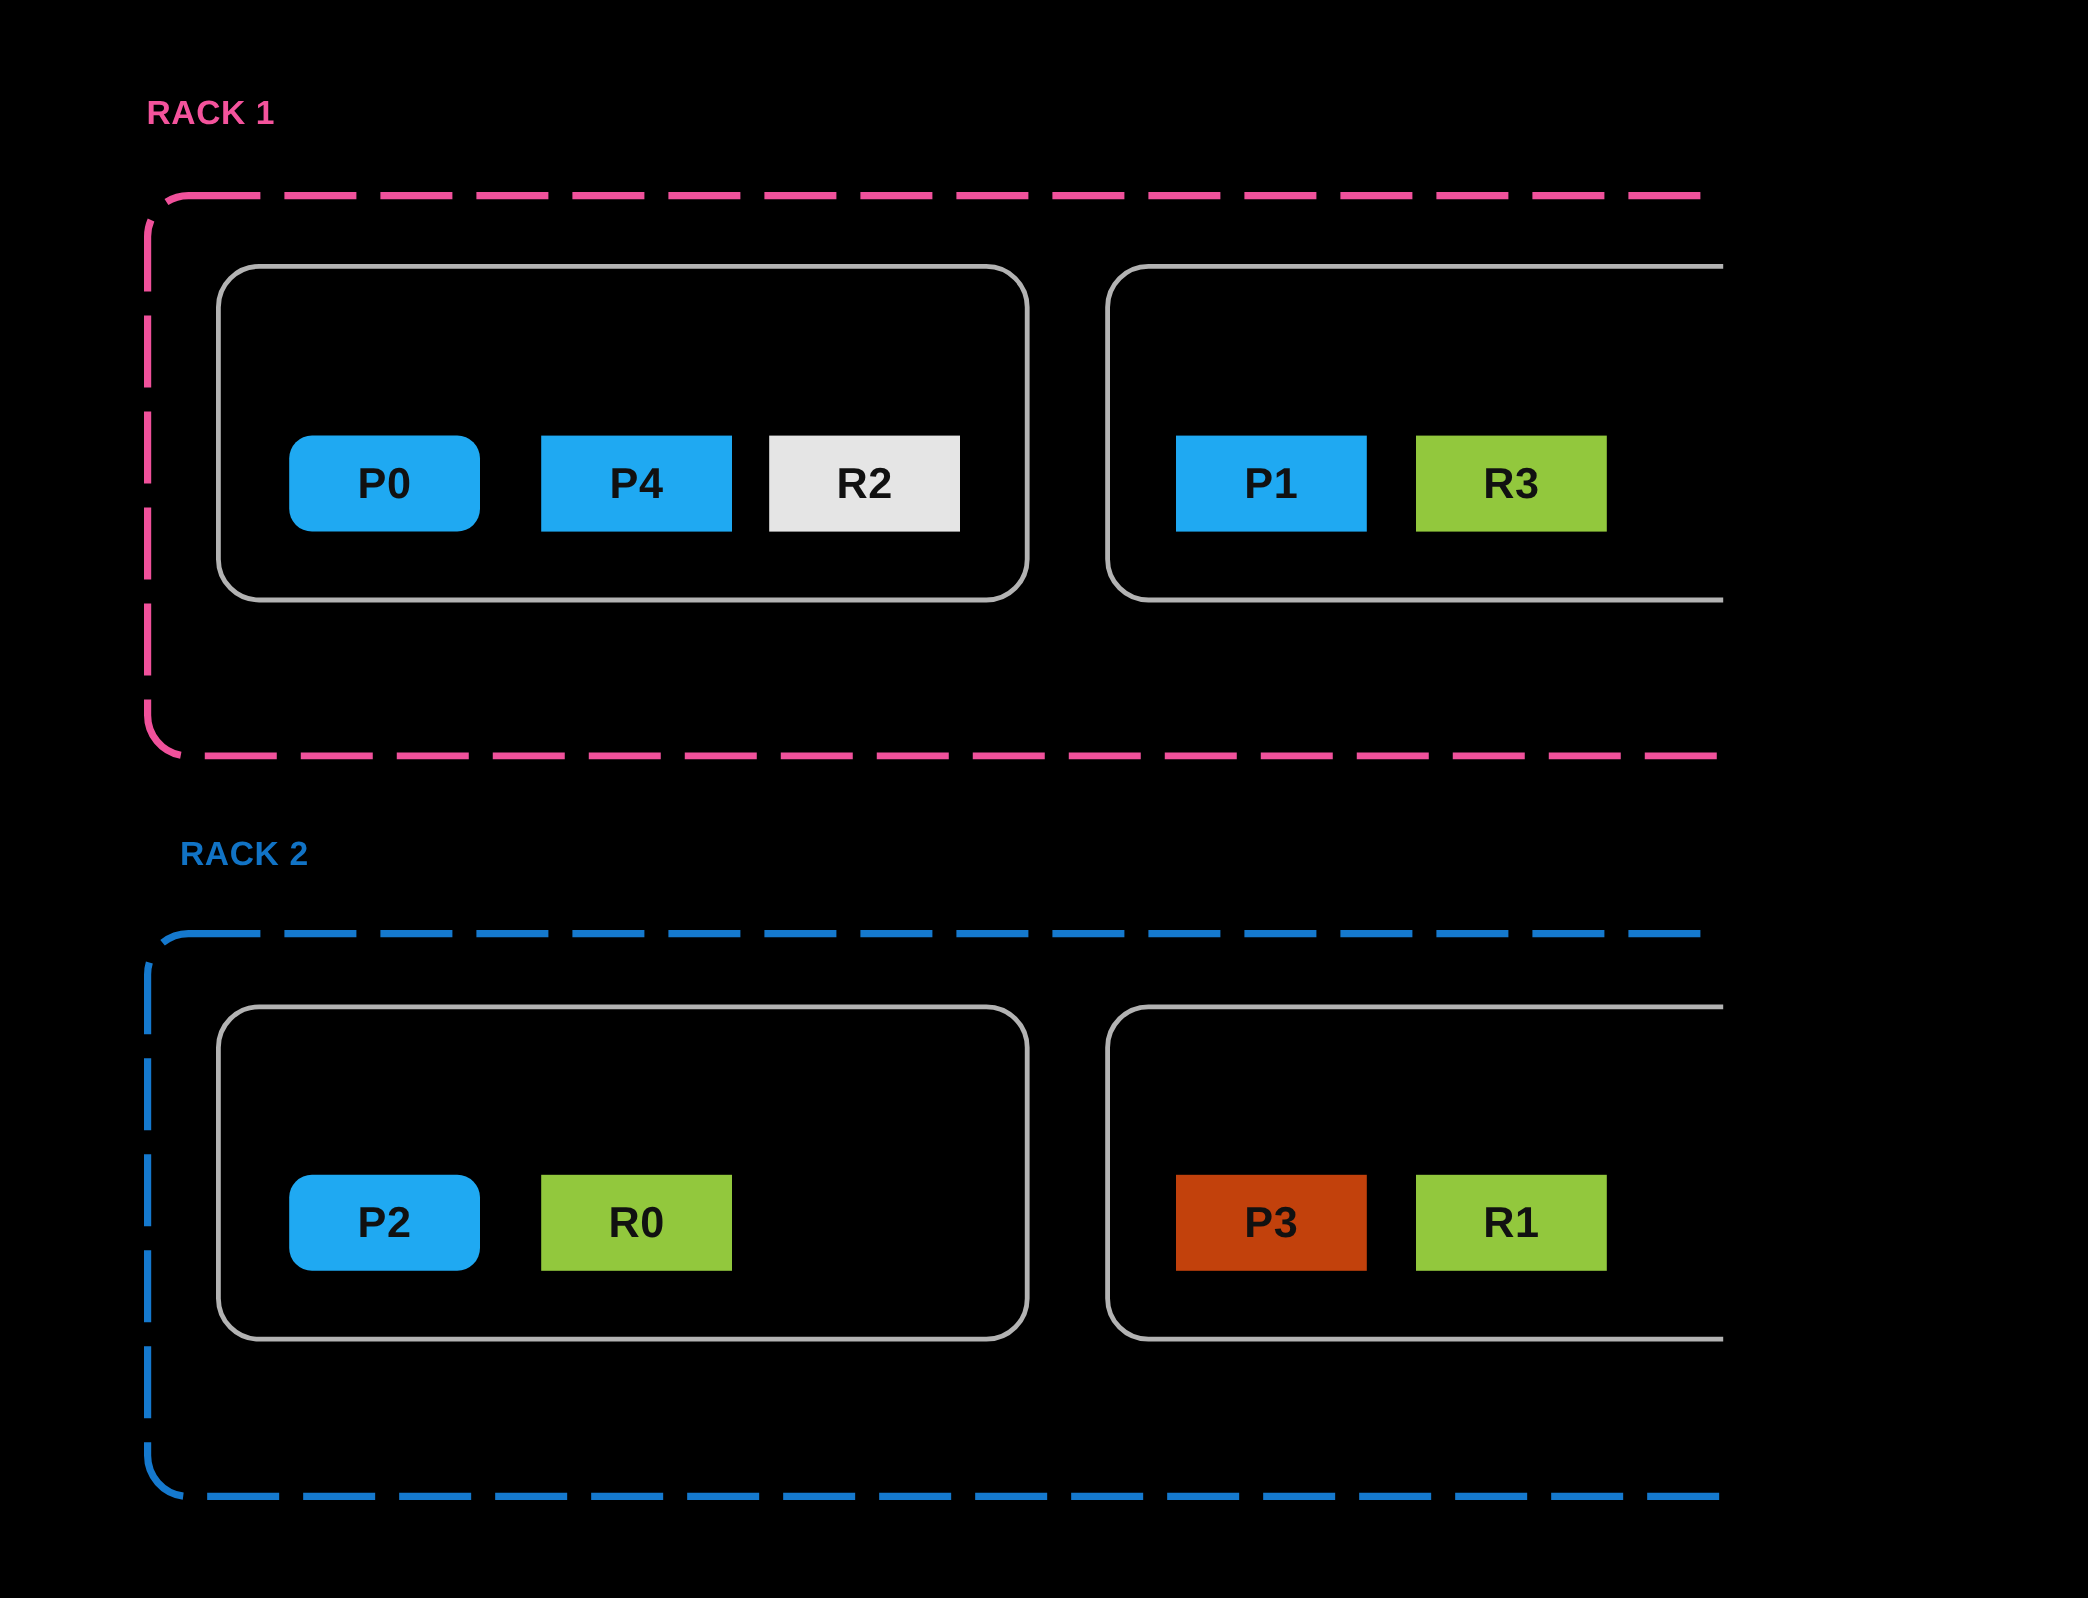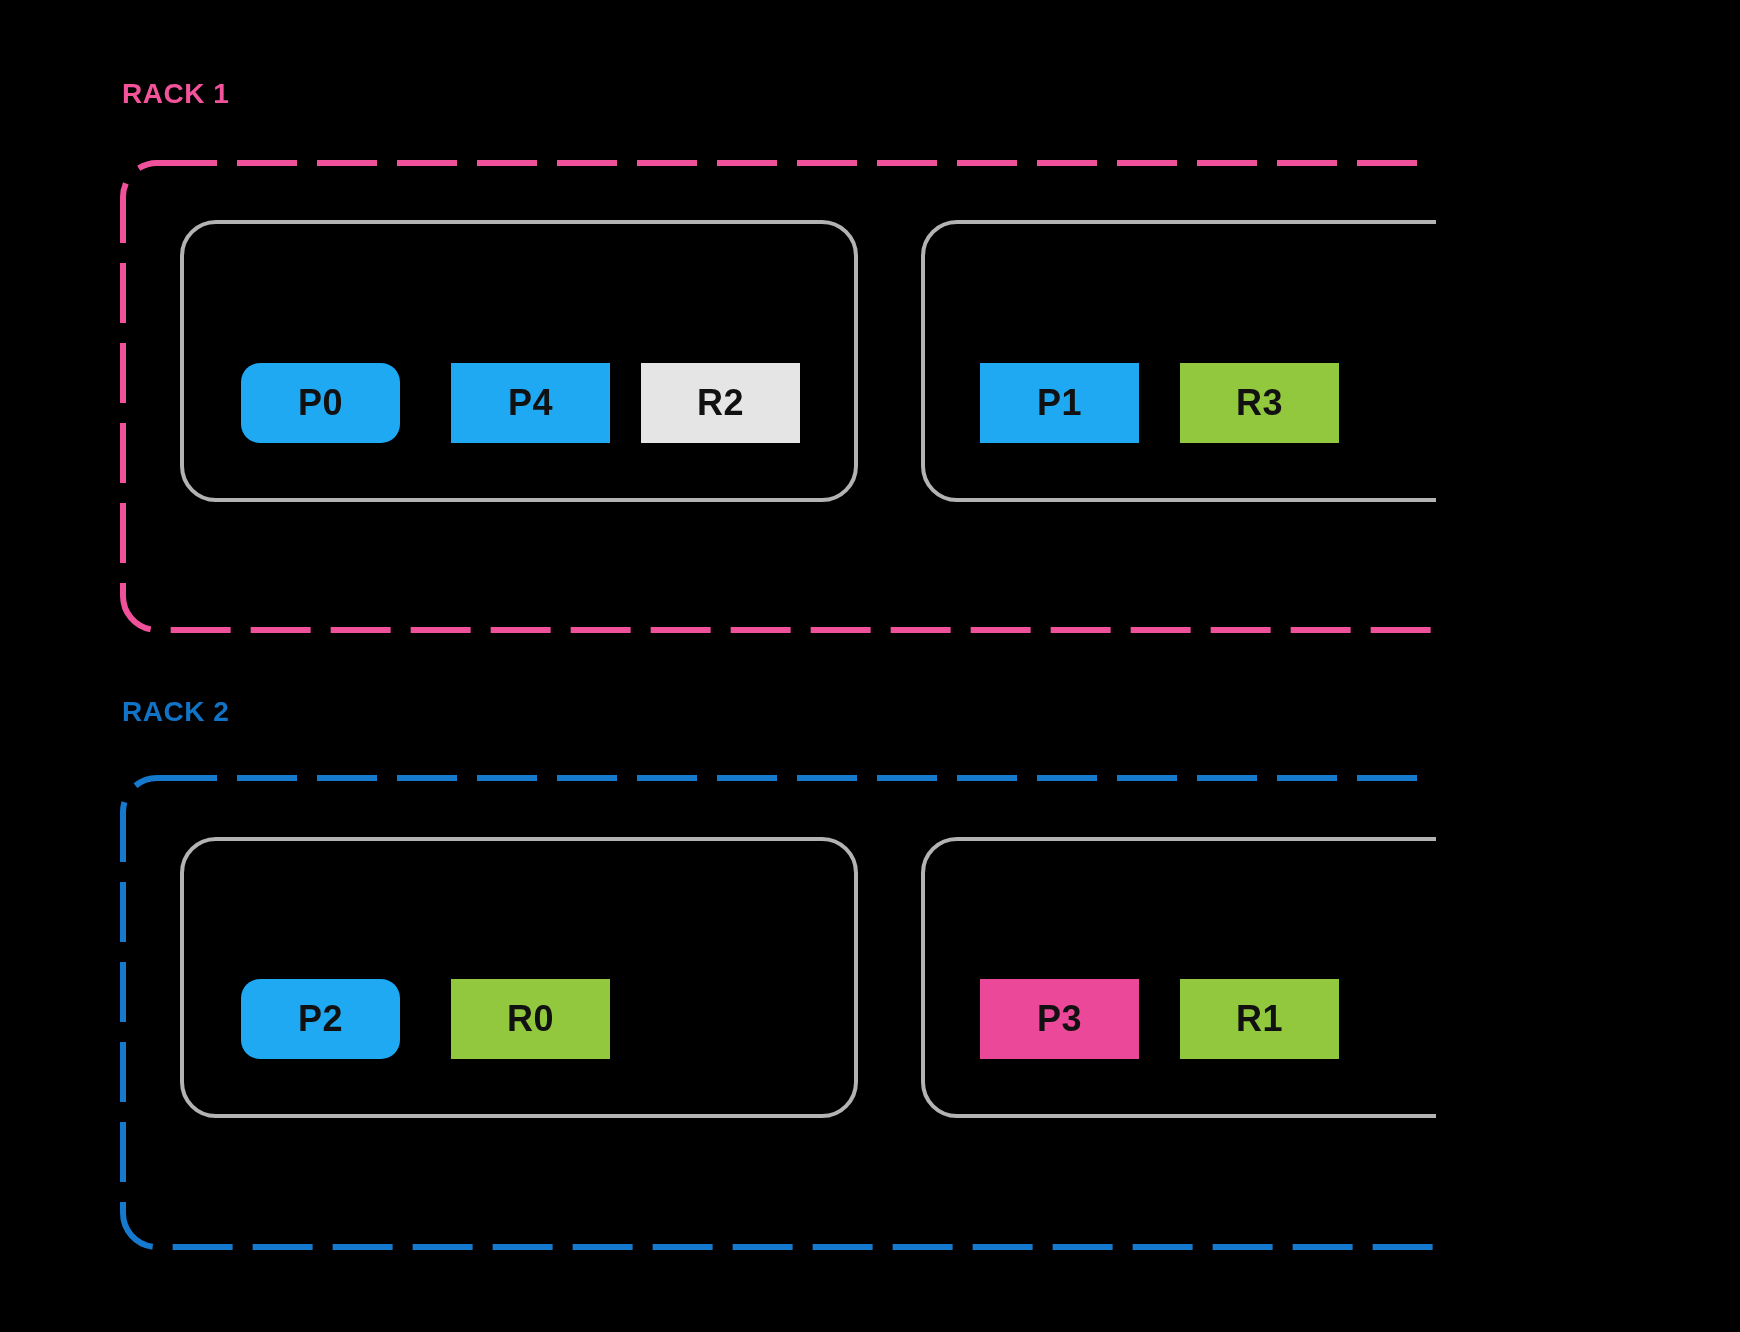--- a/index.html
+++ b/index.html
@@ -82,28 +82,28 @@
     <div class="node" id="rack1-node2" style="border-color: rgb(179, 179, 179);"></div>
 
     <div class="slot r1slot slot-c1" style="background-color: rgb(31, 169, 242); color: rgb(17, 17, 17);">P0</div>
     <div class="slot r1slot slot-c2" style="background-color: rgb(31, 169, 242); color: rgb(17, 17, 17);">P4</div>
     <div class="slot r1slot slot-c3" style="background-color: #e5e5e5; color: rgb(17, 17, 17);">R2</div>
     <div class="slot r1slot slot-c4" style="background-color: rgb(31, 169, 242); color: rgb(17, 17, 17);">P1</div>
     <div class="slot r1slot slot-c5" style="background-color: rgb(146, 200, 61); color: rgb(17, 17, 17);">R3</div>
   </div>
 
   <div class="rack-group" id="rack2-group">
-    <div class="rack-label" id="rack2-label" style="color: rgb(17, 115, 197);">RACK 2</div>
+    <div class="rack-label" id="rack2-label" style="color: rgb(17, 115, 197); margin-left: 28px;">RACK 2</div>
 
     <svg class="rack-outline-svg" width="1538" height="475" viewBox="0 0 1538 475">
       <rect x="3" y="3" width="1532" height="469" rx="34" fill="none" stroke-width="6" stroke-dasharray="60 20" style="stroke: rgb(21, 121, 206);"></rect>
     </svg>
 
     <div class="node" id="rack2-node1" style="border-color: rgb(179, 179, 179);"></div>
     <div class="node" id="rack2-node2" style="border-color: rgb(179, 179, 179);"></div>
 
     <div class="slot r2slot slot-c1" style="background-color: rgb(31, 169, 242); color: rgb(17, 17, 17);">P2</div>
     <div class="slot r2slot slot-c2" style="background-color: rgb(146, 200, 61); color: rgb(17, 17, 17);">R0</div>
-    <div class="slot r2slot slot-c4" style="background-color: #ec4899; color: rgb(17, 17, 17);">P3</div>
+    <div class="slot r2slot slot-c4" style="background-color: #c2410c; color: rgb(17, 17, 17);">P3</div>
     <div class="slot r2slot slot-c5" style="background-color: rgb(146, 200, 61); color: rgb(17, 17, 17);">R1</div>
   </div>
 
 </div>
 
 </body></html>

